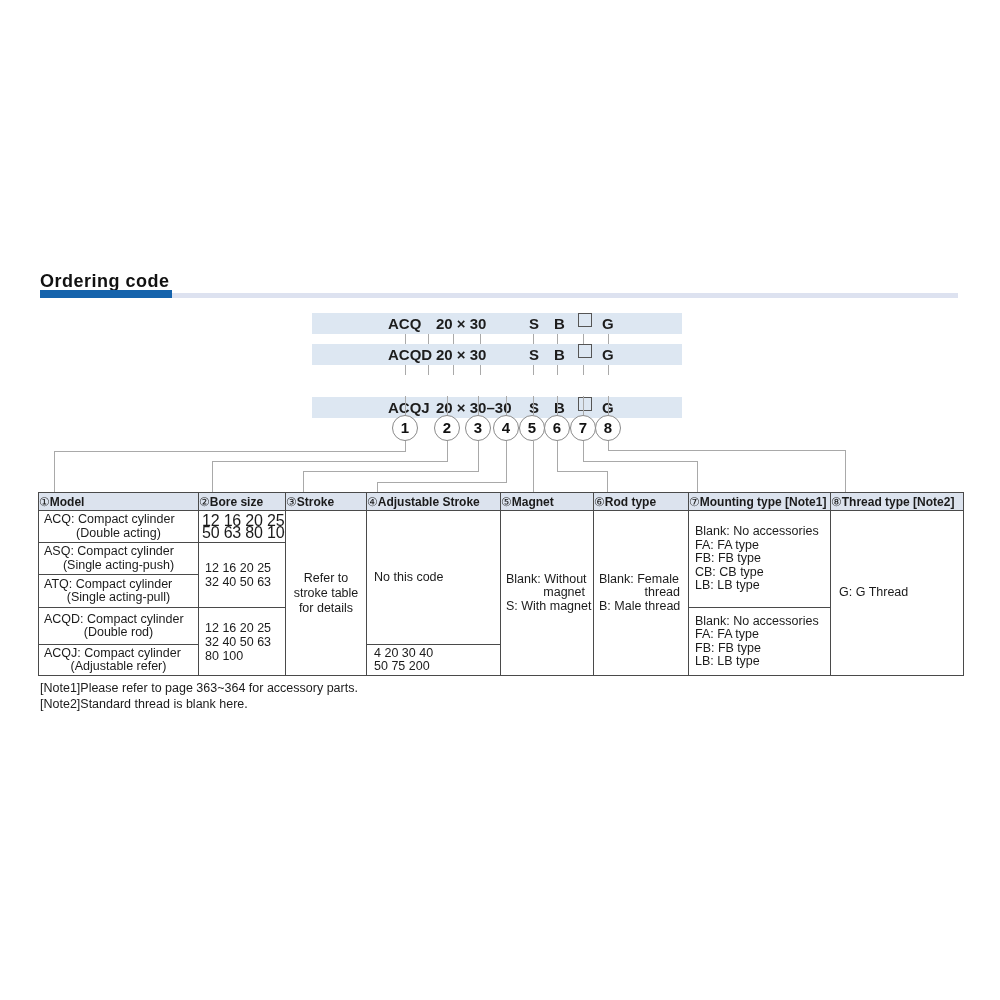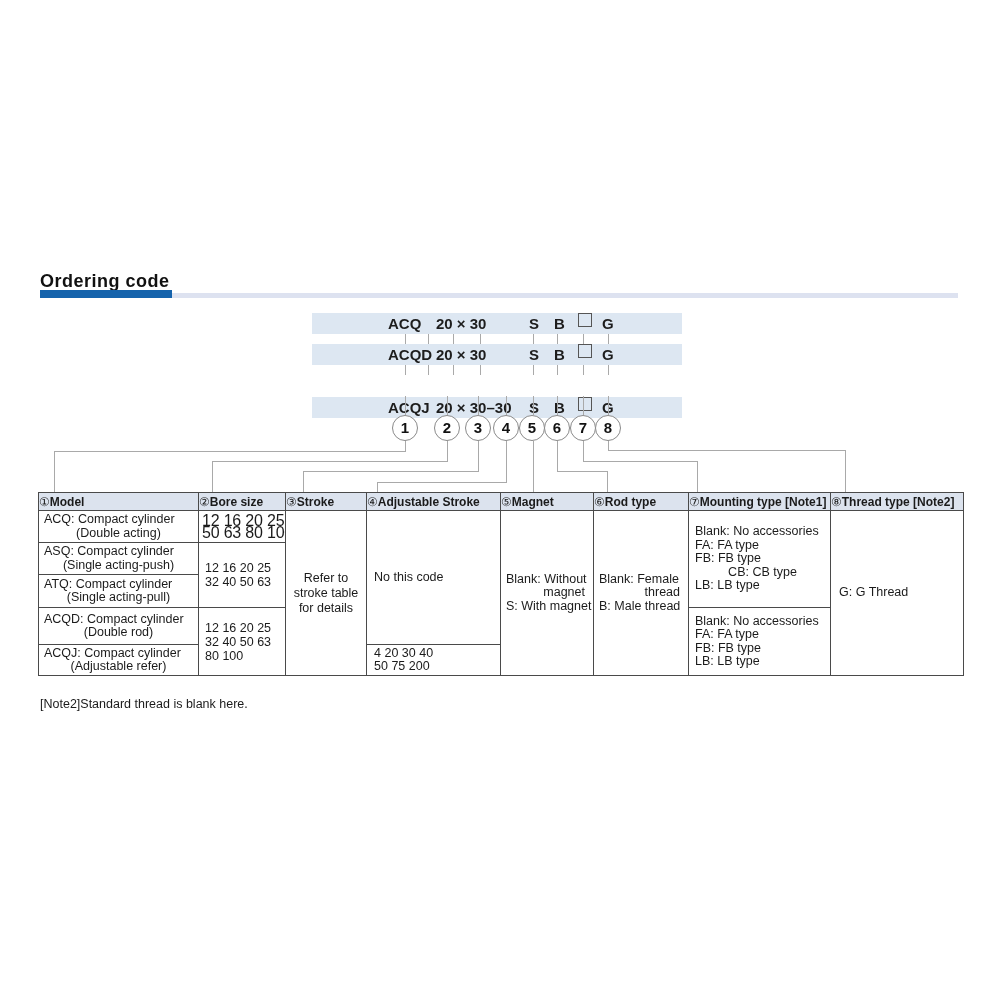--- a/index.html
+++ b/index.html
@@ -187,21 +187,21 @@
       </td>
       <td rowspan="5">
         <span class="l pl">Blank: Female</span>
         <span class="l rt">thread</span>
         <span class="l pl">B: Male thread</span>
       </td>
       <td rowspan="3">
         <span class="l" style="padding-left:6px;">Blank: No accessories</span>
         <span class="l" style="padding-left:6px;">FA: FA type</span>
         <span class="l" style="padding-left:6px;">FB: FB type</span>
-        <span class="l" style="padding-left:6px;text-align:center;">CB: CB type</span>
+        <span class="l" style="padding-left:6px;">CB: CB type</span>
         <span class="l" style="padding-left:6px;">LB: LB type</span>
       </td>
       <td rowspan="5">
         <span class="l" style="padding-left:8px;">G: G Thread</span>
       </td>
     </tr>
 
     <tr style="height:32px;">
       <td>
         <span class="l pl">ASQ: Compact cylinder</span>
@@ -244,15 +244,16 @@
         <span class="l ctr">(Adjustable refer)</span>
       </td>
       <td>
         <span class="l" style="padding-left:7px;line-height:13px;">4 20 30 40</span>
         <span class="l" style="padding-left:7px;line-height:13px;">50 75 200</span>
       </td>
     </tr>
   </tbody>
     </table>
 
+  <div class="notes" style="top:681px;">[Note1]Please refer to page 363~364 for accessory parts.</div>
   <div class="notes" style="top:697px;">[Note2]Standard thread is blank here.</div>
 
 </div>
 
 </body></html>

